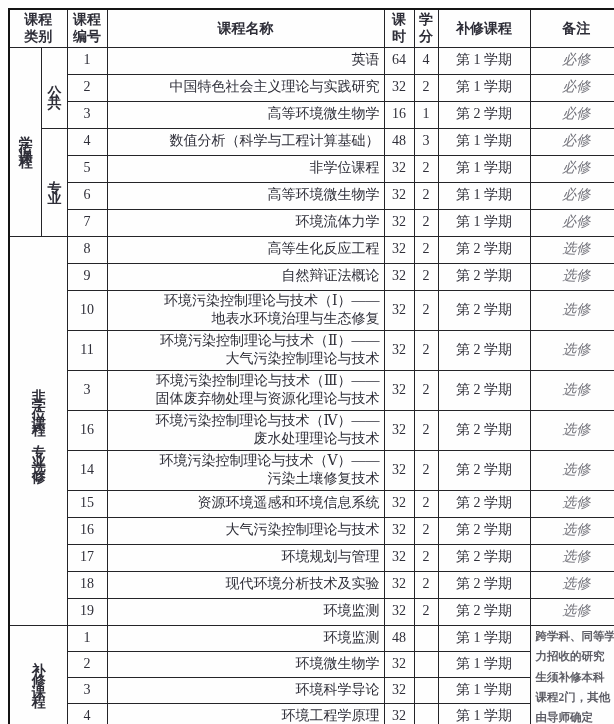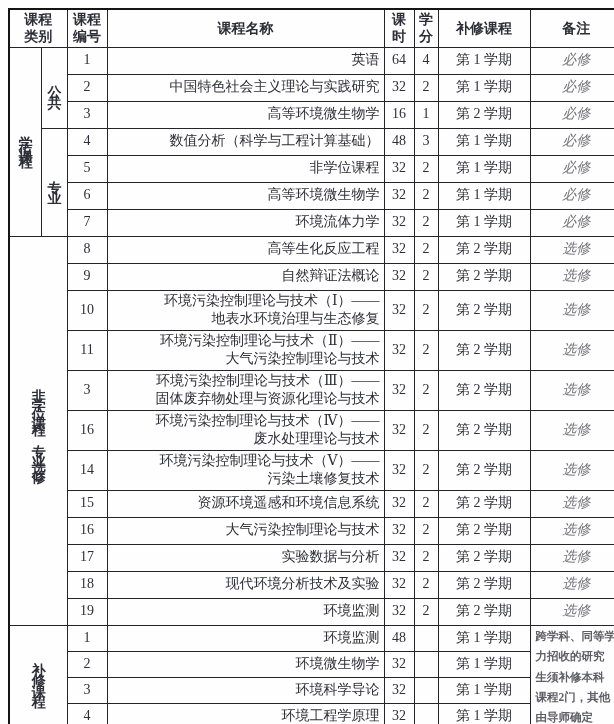--- a/index.html
+++ b/index.html
@@ -231,21 +231,21 @@
     <tr class="h-s">
       <td>16</td>
       <td class="name">大气污染控制理论与技术</td>
       <td>32</td>
       <td>2</td>
       <td>第 2 学期</td>
       <td class="remark"><span class="val">选修</span></td>
     </tr>
     <tr class="h-s">
       <td>17</td>
-      <td class="name">实验数据与分析</td>
+      <td class="name">环境规划与管理</td>
       <td>32</td>
       <td>2</td>
       <td>第 2 学期</td>
       <td class="remark"><span class="val">选修</span></td>
     </tr>
     <tr class="h-s">
       <td>18</td>
       <td class="name">现代环境分析技术及实验</td>
       <td>32</td>
       <td>2</td>

